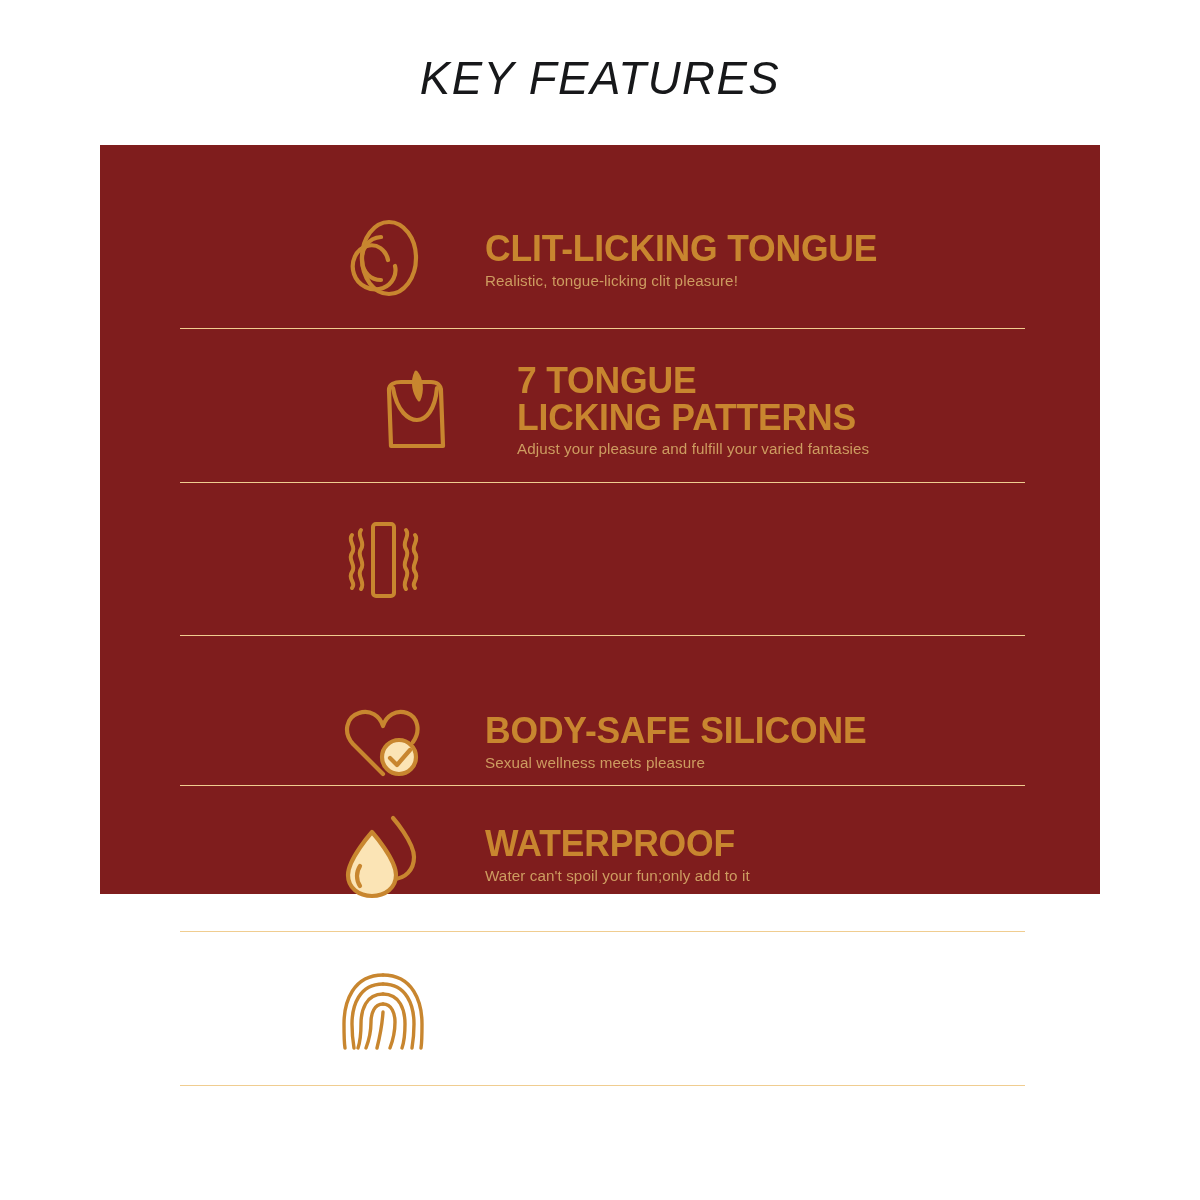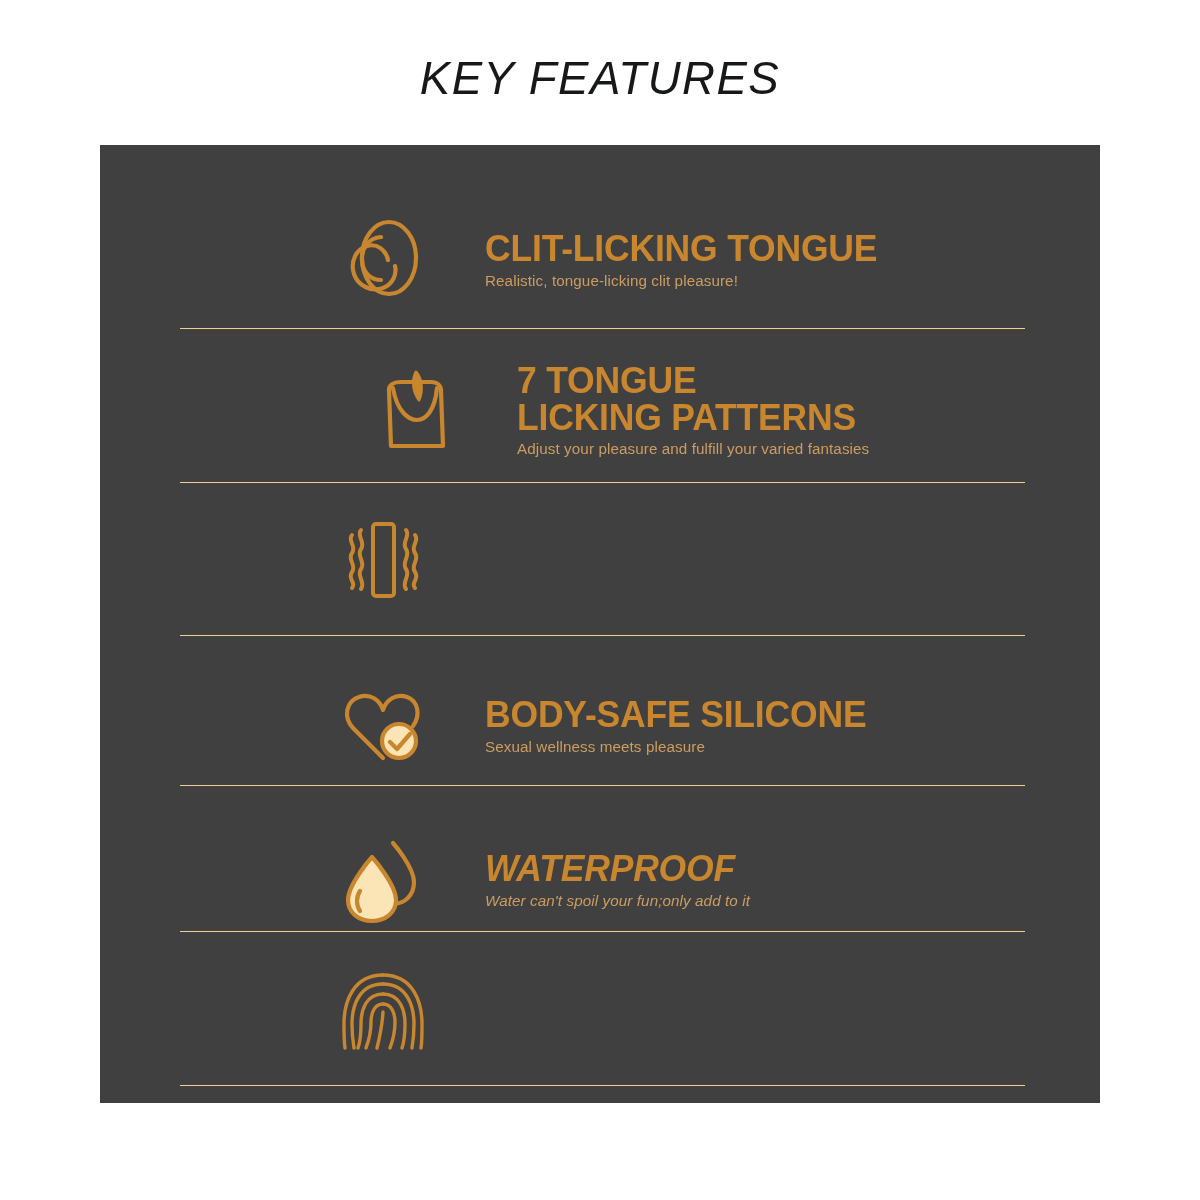--- a/index.html
+++ b/index.html
@@ -32,22 +32,22 @@
     white-space: nowrap;
     transform: scaleX(0.97);
   }
 
   
   .panel {
     position: absolute;
     left: 100px;
     top: 145px;
     width: 1000px;
-    height: 958px;
-    background: #404040;
+    height: 749px;
+    background: #7f1d1d;
   }
 
   .feature-list {
     position: absolute;
     left: 0;
     top: 0;
     width: 1000px;
   }
 
   
@@ -109,22 +109,22 @@
     left: 80px;
     width: 845px;
     height: 1px;
     background: #f0cd90;
   }
 
   
   .row-1 { top: 40px; }
   .row-2 { top: 190px; margin-left: 32px; }
   .row-3 { top: 340px; }
-  .row-4 { top: 506px; padding-left: 16px; }
-  .row-5 { top: 660px; font-style: italic; }
+  .row-4 { top: 522px; padding-left: 16px; }
+  .row-5 { top: 635px; }
   .row-6 { top: 790px; }
 
   .div-1 { top: 183px; }
   .div-2 { top: 337px; }
   .div-3 { top: 490px; }
   .div-4 { top: 640px; }
   .div-5 { top: 786px; }
   .div-6 { top: 940px; }
 </style>
 </head>

